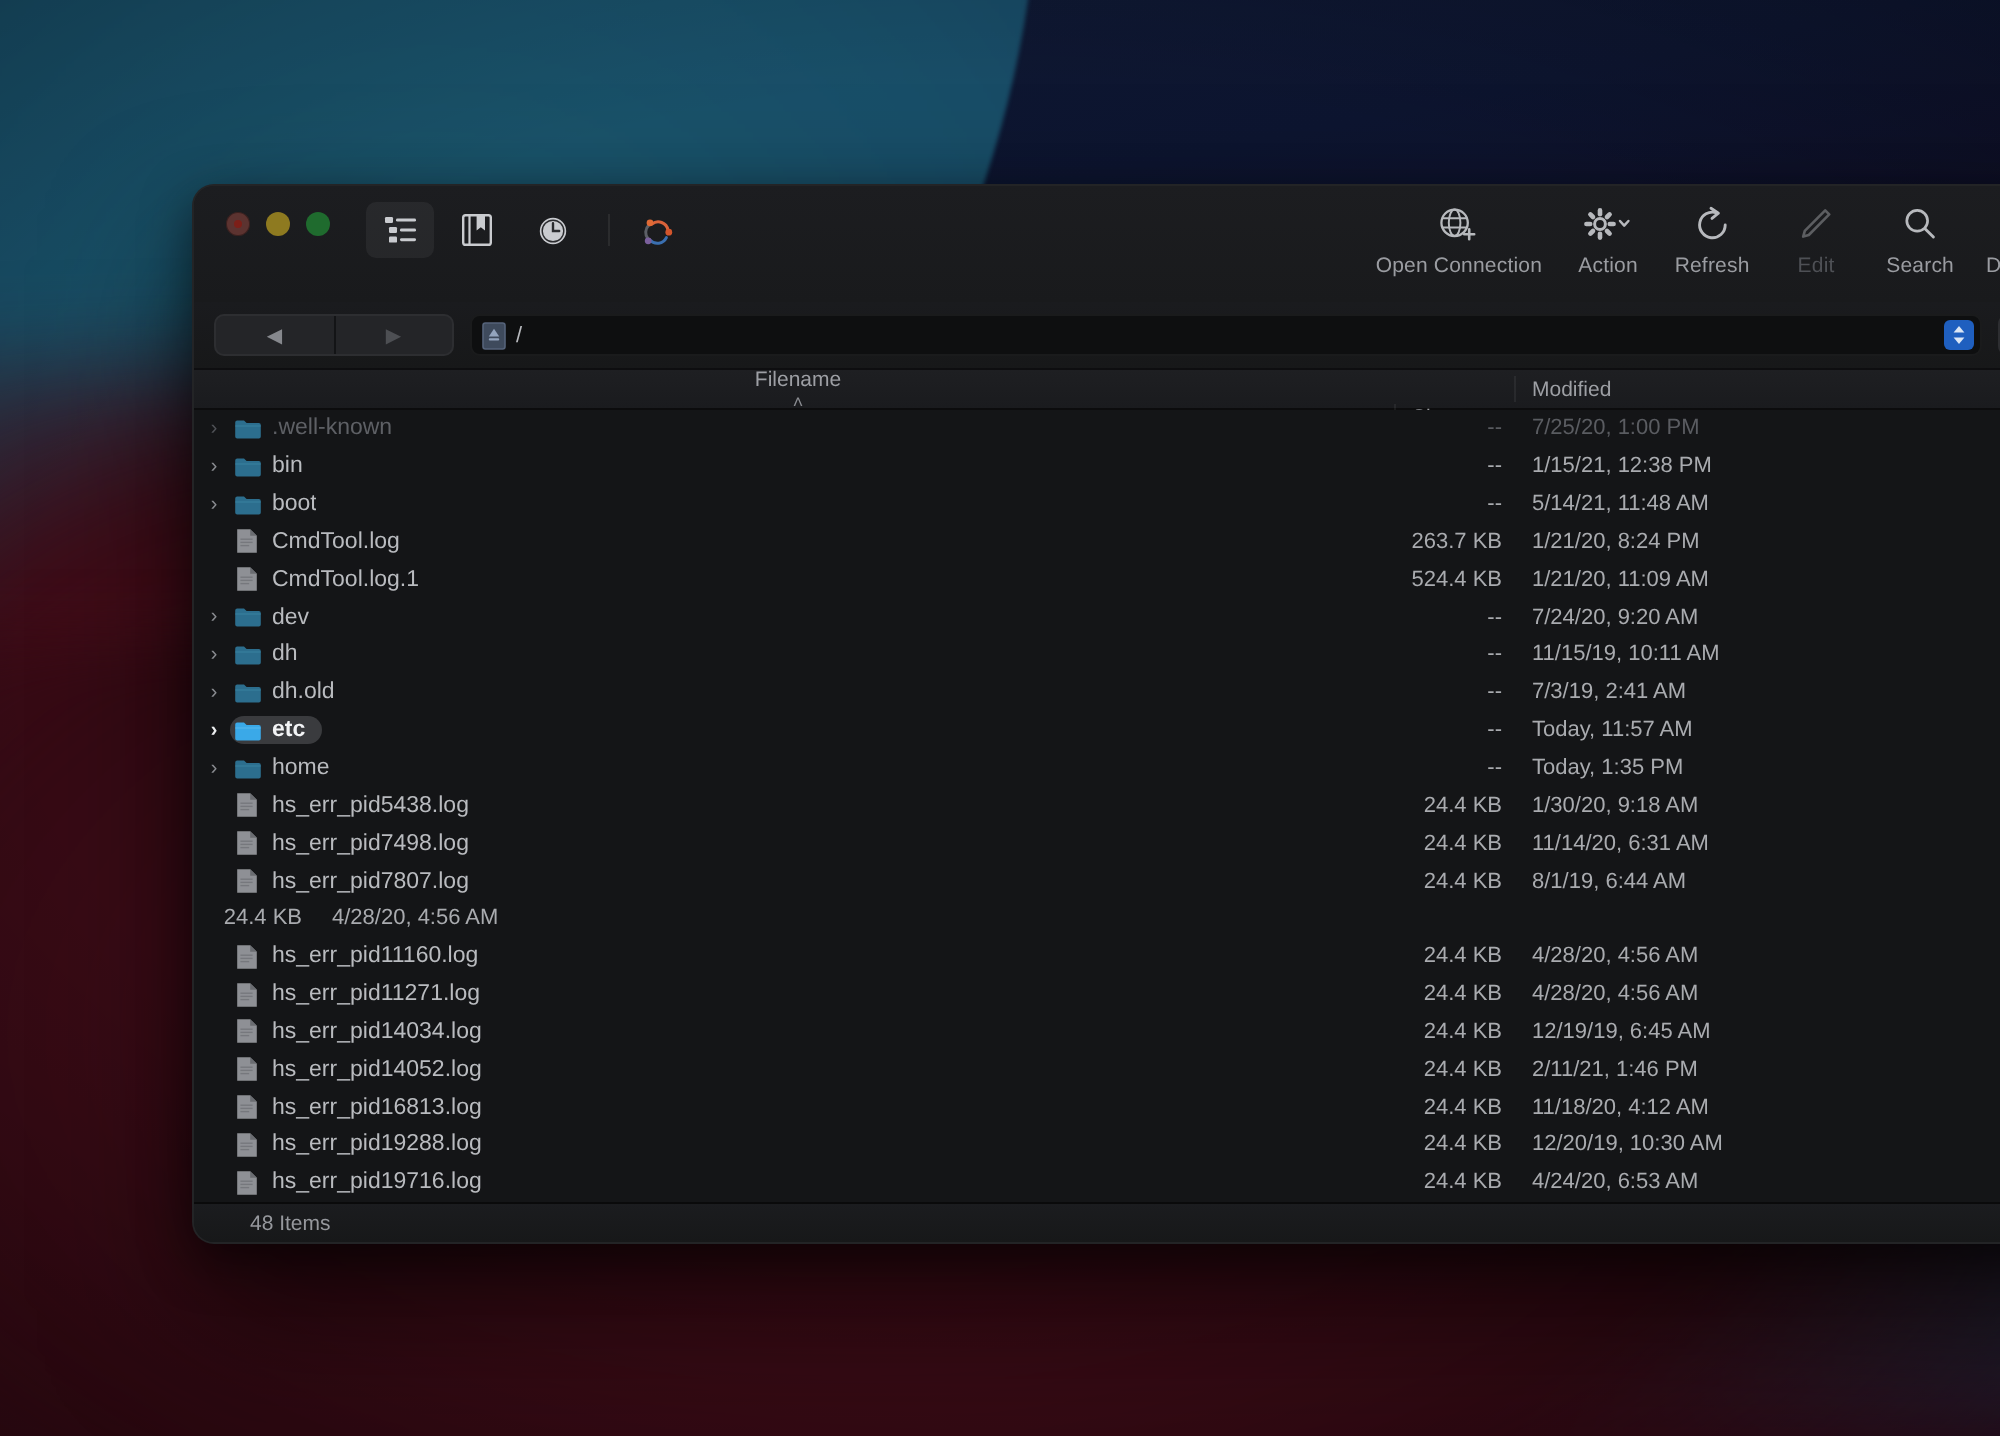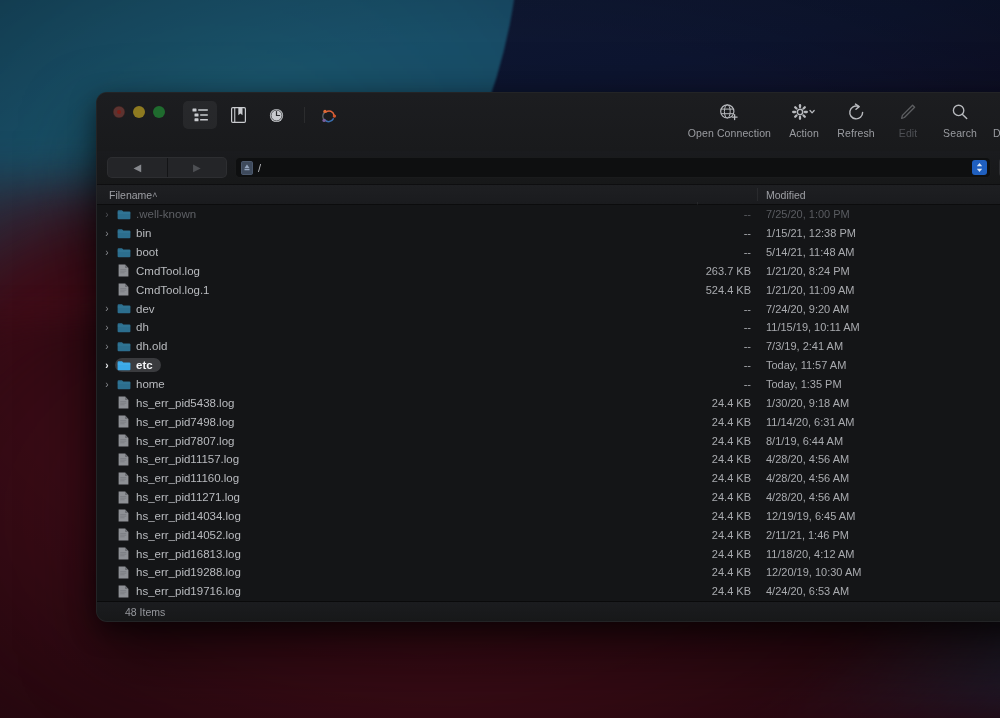--- a/index.html
+++ b/index.html
@@ -166,21 +166,21 @@
     border-bottom:1px solid rgba(0,0,0,.6);
     display:flex; align-items:center;
     font-size:10.5px; color:#9d9fa4;
     position:relative;
   }
   .ch { display:flex; align-items:center; height:100%; position:relative; }
   .ch + .ch::before {
     content:""; position:absolute; left:0; top:3px; bottom:3px;
     width:1px; background:rgba(255,255,255,.06);
   }
-  .ch-name { width:600px; padding-left:12px; justify-content:flex-start; padding-right:8px; }
+  .ch-name { width:600px; padding-left:12px; justify-content:center; padding-right:8px;flex-direction:column; }
   .ch-size { width:60px; padding-left:9px;margin-top:28px; }
   .ch-mod  { flex:1; padding-left:9px; }
   .sortcaret { color:#8a8c91; font-size:9px; }
 
   
   .filelist {
     flex:1; overflow:hidden;
     background:#141517;
     position:relative;
   }
@@ -642,37 +642,20 @@
                 </g>
               </svg>
             </span>
             <span class="fname">hs_err_pid7807.log</span>
           </span>
         </div>
         <div class="cell-size">24.4 KB</div>
         <div class="cell-mod">8/1/19, 6:44 AM</div>
       </div>
       <div class="row">
-        <div class="cell-name">
-          <span class="disclose"></span>
-          <span class="namepill">
-            <span class="ico">
-              <svg width="11" height="13" viewBox="0 0 11 13">
-                <path d="M0.6 0.6 H7.1 L10.4 3.9 V12.4 H0.6 Z" fill="#8e9095"></path>
-                <path d="M7.1 0.6 L10.4 3.9 H7.1 Z" fill="#6a6c71"></path>
-                <g stroke="#6e7075" stroke-width="0.7" opacity="0.75">
-                  <path d="M2.2 5.6 H8.3"></path>
-                  <path d="M2.2 7.2 H8.3"></path>
-                  <path d="M2.2 8.8 H6.6"></path>
-                </g>
-              </svg>
-            </span>
-            <span class="fname">hs_err_pid11157.log</span>
-          </span>
-        </div>
         <div class="cell-size">24.4 KB</div>
         <div class="cell-mod">4/28/20, 4:56 AM</div>
       </div>
       <div class="row">
         <div class="cell-name">
           <span class="disclose"></span>
           <span class="namepill">
             <span class="ico">
               <svg width="11" height="13" viewBox="0 0 11 13">
                 <path d="M0.6 0.6 H7.1 L10.4 3.9 V12.4 H0.6 Z" fill="#8e9095"></path>

